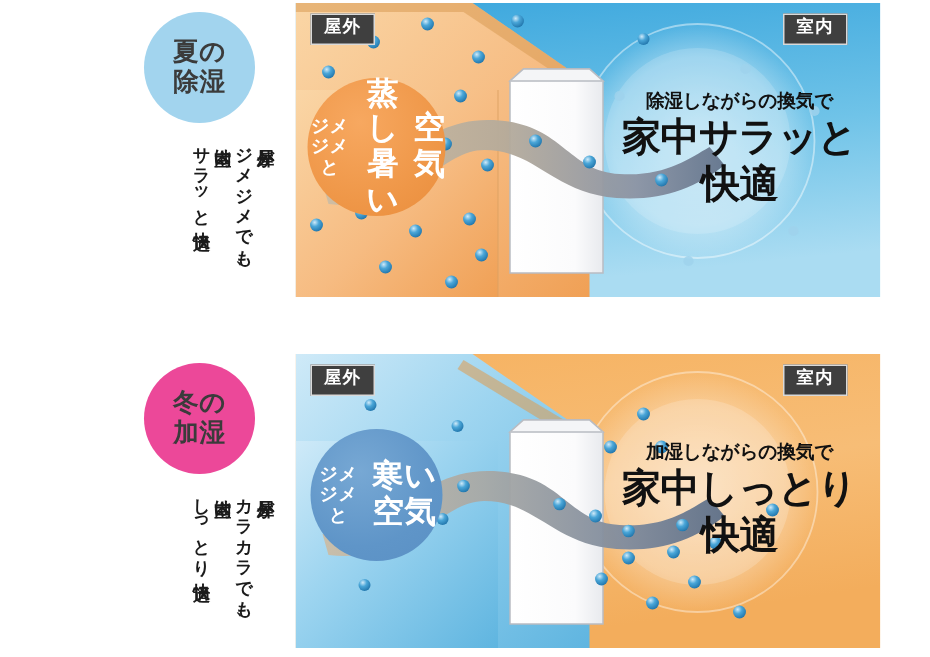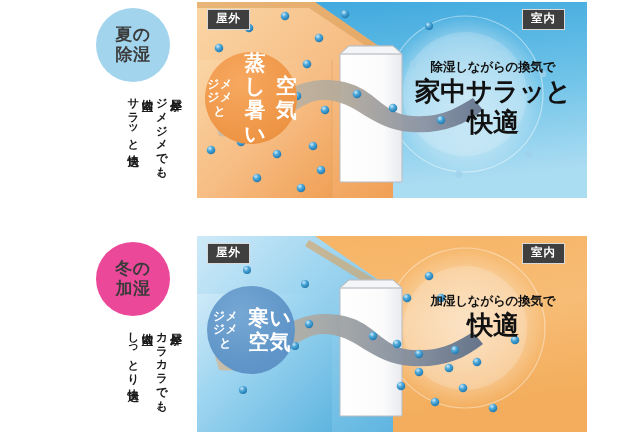--- a/index.html
+++ b/index.html
@@ -383,16 +383,17 @@
     <div class="loc-badge loc-outdoor">屋外</div>
     <div class="loc-badge loc-indoor">室内</div>
 
     <div class="air-circle air-winter">
       <div class="small">ジメジメと</div>
       <div class="big">寒い空気</div>
     </div>
 
     <div class="indoor-msg">
       <div class="line-small">加湿しながらの換気で</div>
+      <div class="line-big">家中しっとり</div>
       <div class="line-big">快適</div>
     </div>
   </div>
 </div>
 
 </body></html>

